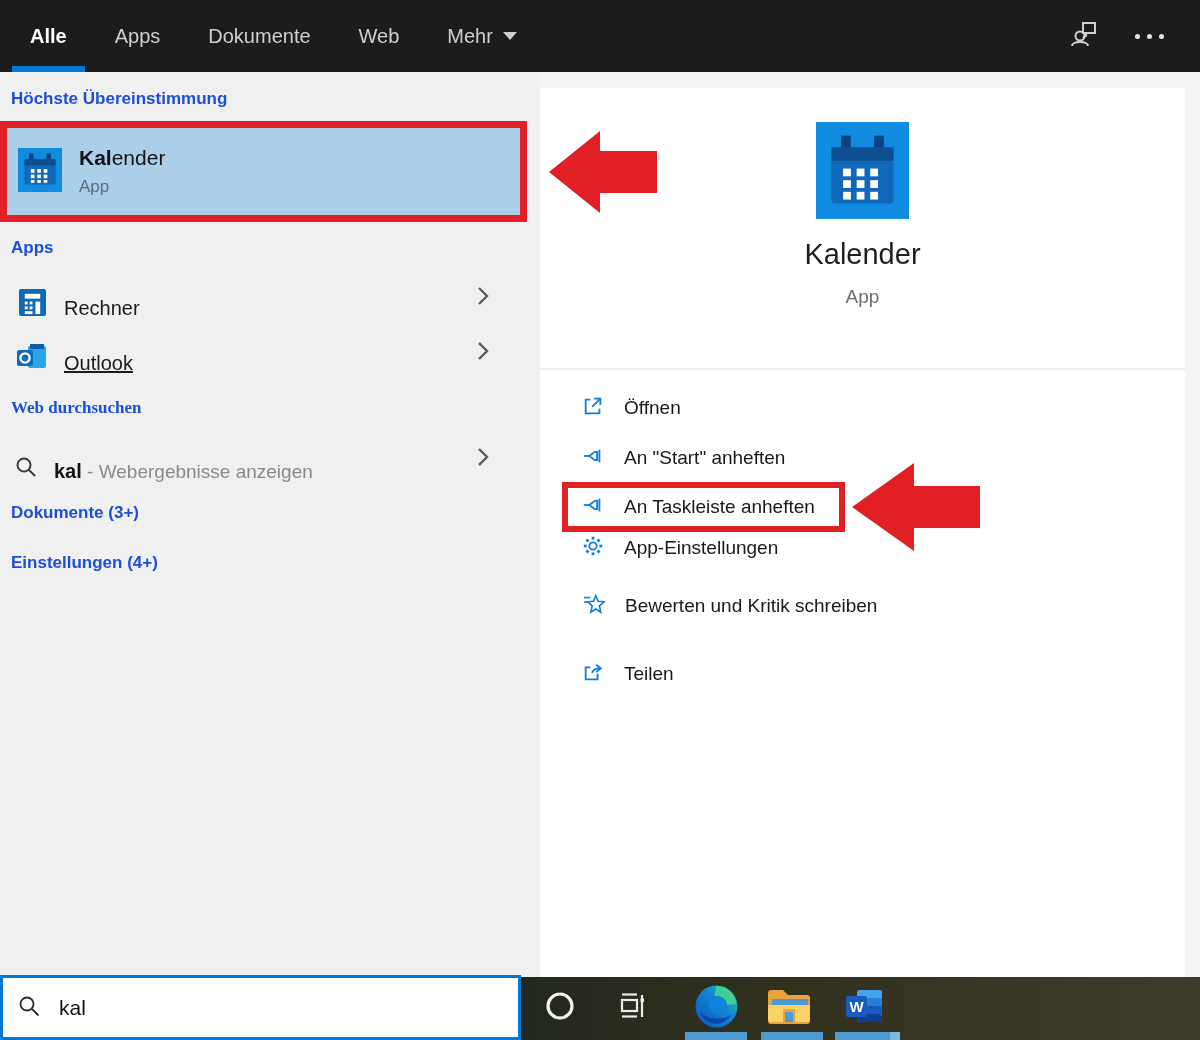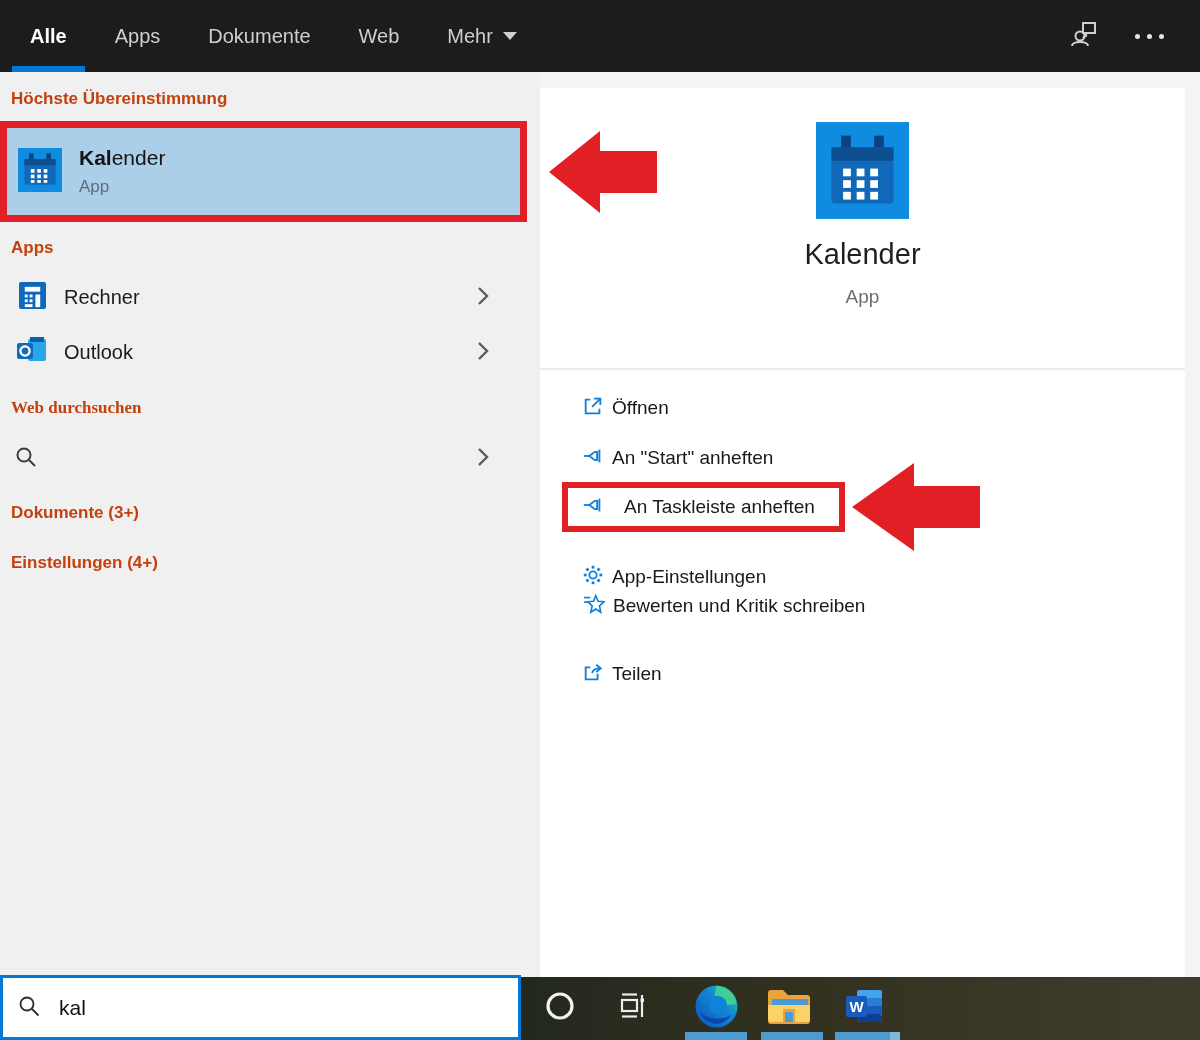--- a/index.html
+++ b/index.html
@@ -13,40 +13,40 @@
   .tab:first-child { margin-left:26px; }
   .tab.active { color:#ffffff; font-weight:700; }
   .tab.active .underline { position:absolute; left:-14px; right:-14px; bottom:0; height:6px; background:#0078d7; }
   .tab .caret { width:0; height:0; border-left:7px solid transparent; border-right:7px solid transparent; border-top:8px solid #cfcfcf; margin-left:10px; }
   .topbar-right { margin-left:auto; display:flex; align-items:center; gap:36px; padding-right:36px; }
   .dots { display:flex; gap:7px; }
   .dots span { width:5px; height:5px; border-radius:50%; background:#e6e6e6; display:block; }
 
   
   .left-panel { position:absolute; left:0; top:72px; width:540px; height:905px; background:#f1f0f1; }
-  .section-header { position:absolute; left:11px; font-size:17px; font-weight:700; color:#c2410c; }
+  .section-header { position:absolute; left:11px; font-size:17px; font-weight:700; color:#1d4ed8; }
   .best-match-row { position:absolute; left:0; top:49px; width:527px; height:101px; background:#abcfe9; border:7px solid #e11f24; display:flex; align-items:center; }
   .best-match-row .appicon { margin-left:11px; }
   .bm-text { margin-left:17px; }
   .bm-title { font-size:21px; color:#141414; }
   .bm-title .match { font-weight:700; }
   .bm-sub { font-size:17px; color:#57ischen6b7d; color:#5b6e7d; margin-top:7px; }
-  .list-row { position:absolute; left:0; width:527px; height:45px; display:flex; align-items:center; }
+  .list-row { position:absolute; left:0; width:527px; height:45px; display:flex; align-items:flex-end; }
   .list-row .label { font-size:20px; color:#1b1b1b; }
   .chevron { position:absolute; left:476px; top:50%; transform:translateY(-50%); }
   .websearch-text { font-size:20px; color:#141414; font-weight:700; }
   .websearch-suffix { font-size:19px; color:#8a8a8a; font-weight:400; }
 
   
   .right-panel { position:absolute; left:540px; top:88px; width:645px; height:889px; background:#ffffff; }
   .hero-icon { position:absolute; left:276px; top:34px; }
   .hero-title { position:absolute; left:0; top:150px; width:100%; text-align:center; font-size:29px; color:#1f1f1f; }
   .hero-sub { position:absolute; left:0; top:198px; width:100%; text-align:center; font-size:19px; color:#6d6d6d; }
   .rp-divider { position:absolute; left:0; top:280px; width:100%; height:2px; background:#eceaee; }
-  .action-row { position:absolute; left:42px; height:48px; display:flex; align-items:center; gap:8px; }
+  .action-row { position:absolute; left:42px; height:48px; display:flex; align-items:center; gap:20px; }
   .action-row .label { font-size:19px; color:#191919; white-space:nowrap; }
   .action-row.annotated { left:22px; width:283px; height:50px; border:6px solid #e11f24; background:#ffffff; padding-left:14px; gap:20px; }
 
   
   .arrow { position:absolute; }
   .arrow .head { position:absolute; left:0; top:0; width:0; height:0; border-style:solid; }
   .arrow .shaft { position:absolute; background:#e11f24; }
   .arrow1 { left:549px; top:131px; width:108px; height:83px; }
   .arrow1 .head { border-width:41px 51px 41px 0; border-color:transparent #e11f24 transparent transparent; }
   .arrow1 .shaft { left:51px; top:20px; width:57px; height:42px; }
@@ -163,36 +163,39 @@
 
     <div class="list-row" style="top:258px;">
       <span style="margin-left:17px;">
         <svg width="31" height="27" viewBox="0 0 31 27">
           <rect x="11" y="2" width="18" height="22" rx="2" fill="#28a8ea"></rect>
           <rect x="13" y="0" width="14" height="5" fill="#0b5ea8"></rect>
           <rect x="0" y="6" width="16" height="16" rx="2" fill="#0f6cbd"></rect>
           <circle cx="8" cy="14" r="4.6" fill="none" stroke="#ffffff" stroke-width="2.4"></circle>
         </svg>
       </span>
-      <span class="label" style="margin-left:16px;">Outlook</span>
+      <span class="label" style="margin-left:16px;text-decoration:underline;">Outlook</span>
       <span class="chevron">
         <svg width="14" height="20" viewBox="0 0 14 20" fill="none">
             <path d="M3 2 L11 10 L3 18" stroke="#5a5a5a" stroke-width="2.4"></path>
           </svg>
       </span>
     </div>
 
     <div class="section-header" style="top:326px;font-family:Liberation Serif, serif;">Web durchsuchen</div>
 
     <div class="list-row" style="top:363px; height:48px;">
       <span style="margin-left:14px;">
         <svg width="24" height="24" viewBox="0 0 24 24" fill="none">
           <circle cx="10" cy="10" r="6.5" stroke="#3c3c3c" stroke-width="2"></circle>
           <path d="M15 15 L21 21" stroke="#3c3c3c" stroke-width="2"></path>
         </svg>
+      </span>
+      <span style="margin-left:16px;">
+        <span class="websearch-text">kal</span><span class="websearch-suffix"> - Webergebnisse anzeigen</span>
       </span>
       <span class="chevron">
         <svg width="14" height="20" viewBox="0 0 14 20" fill="none">
             <path d="M3 2 L11 10 L3 18" stroke="#5a5a5a" stroke-width="2.4"></path>
           </svg>
       </span>
     </div>
 
     <div class="section-header" style="top:431px;">Dokumente (3+)</div>
     <div class="section-header" style="top:481px;">Einstellungen (4+)</div>
@@ -249,21 +252,21 @@
       <span>
         <svg width="22" height="22" viewBox="0 0 24 24" fill="none" stroke="#0f7fdb" stroke-width="2">
           <path d="M2 12 H8"></path>
             <path d="M8 12 L14 7.5 H16.5 V16.5 H14 Z"></path>
             <path d="M19 5 V19"></path>
         </svg>
       </span>
       <span class="label">An Taskleiste anheften</span>
     </div>
 
-    <div class="action-row" style="top:465px;">
+    <div class="action-row" style="top:436px;">
       <span>
         <svg width="22" height="22" viewBox="0 0 24 24" fill="none" stroke="#0f7fdb">
           <circle cx="12" cy="12" r="4" stroke-width="2"></circle>
           <g stroke-width="3">
             <path d="M12 2 V5"></path>
               <path d="M12 19 V22"></path>
               <path d="M2 12 H5"></path>
               <path d="M19 12 H22"></path>
             <path d="M4.9 4.9 L7 7"></path>
               <path d="M17 17 L19.1 19.1"></path>

